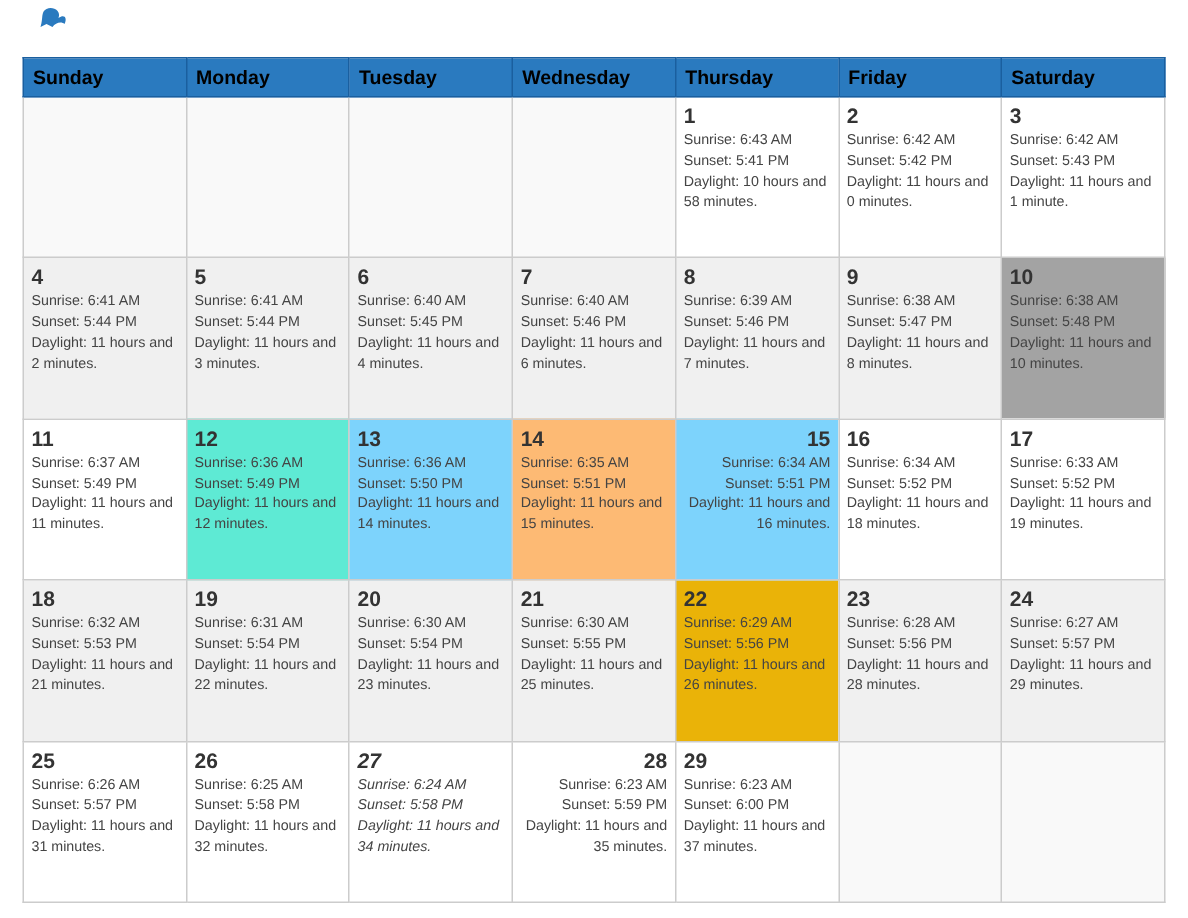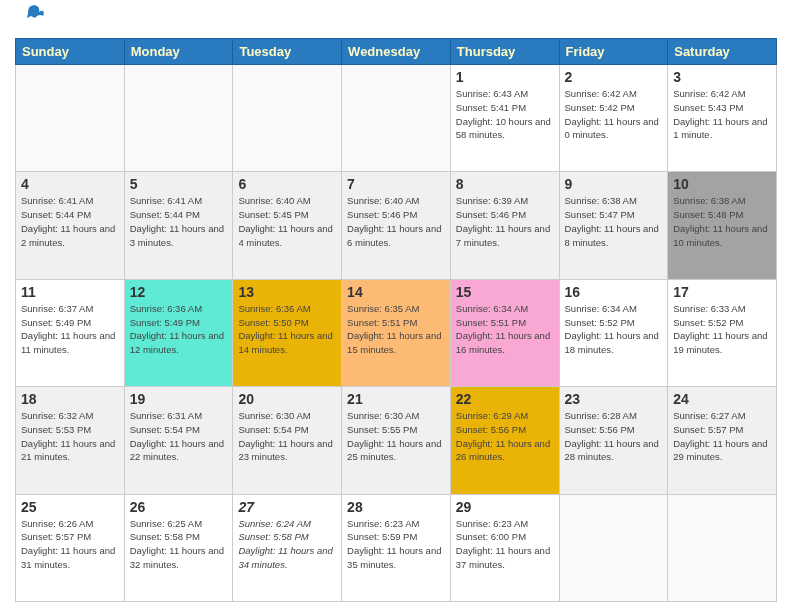--- a/index.html
+++ b/index.html
@@ -52,21 +52,21 @@
     }
     .calendar {
       flex: 1;
       border: 1px solid #ccc;
       border-collapse: collapse;
       width: 100%;
       table-layout: fixed;
     }
     .calendar th {
       background: #2a7abf;
-      color: #fef9c3;
+      color: #000000;
       text-align: left;
       padding: 5px 6px;
       font-size: 13px;
       font-weight: bold;
       border: 1px solid #1a5f9f;
     }
     .calendar td {
       border: 1px solid #ccc;
       vertical-align: top;
       padding: 4px 5px;
@@ -207,33 +207,33 @@
             <div class="day-info">Sunrise: 6:37 AM
 Sunset: 5:49 PM
 Daylight: 11 hours and 11 minutes.</div>
           </td>
           <td style="background: #5eead4;">
             <span class="day-num">12</span>
             <div class="day-info">Sunrise: 6:36 AM
 Sunset: 5:49 PM
 Daylight: 11 hours and 12 minutes.</div>
           </td>
-          <td style="background: #eab308;">
+          <td style="background: #7dd3fc;">
             <span class="day-num">13</span>
             <div class="day-info">Sunrise: 6:36 AM
 Sunset: 5:50 PM
 Daylight: 11 hours and 14 minutes.</div>
           </td>
           <td style="background: #fdba74;">
             <span class="day-num">14</span>
             <div class="day-info">Sunrise: 6:35 AM
 Sunset: 5:51 PM
 Daylight: 11 hours and 15 minutes.</div>
           </td>
-          <td style="background: #f9a8d4;">
+          <td style="background: #7dd3fc; text-align: right;">
             <span class="day-num">15</span>
             <div class="day-info">Sunrise: 6:34 AM
 Sunset: 5:51 PM
 Daylight: 11 hours and 16 minutes.</div>
           </td>
           <td style="background: rgb(255, 255, 255);">
             <span class="day-num">16</span>
             <div class="day-info">Sunrise: 6:34 AM
 Sunset: 5:52 PM
 Daylight: 11 hours and 18 minutes.</div>
@@ -301,21 +301,21 @@
             <div class="day-info">Sunrise: 6:25 AM
 Sunset: 5:58 PM
 Daylight: 11 hours and 32 minutes.</div>
           </td>
           <td style="background: rgb(255, 255, 255); font-style: italic;">
             <span class="day-num">27</span>
             <div class="day-info">Sunrise: 6:24 AM
 Sunset: 5:58 PM
 Daylight: 11 hours and 34 minutes.</div>
           </td>
-          <td style="background: rgb(255, 255, 255);">
+          <td style="background: rgb(255, 255, 255); text-align: right;">
             <span class="day-num">28</span>
             <div class="day-info">Sunrise: 6:23 AM
 Sunset: 5:59 PM
 Daylight: 11 hours and 35 minutes.</div>
           </td>
           <td style="background: rgb(255, 255, 255);">
             <span class="day-num">29</span>
             <div class="day-info">Sunrise: 6:23 AM
 Sunset: 6:00 PM
 Daylight: 11 hours and 37 minutes.</div>

